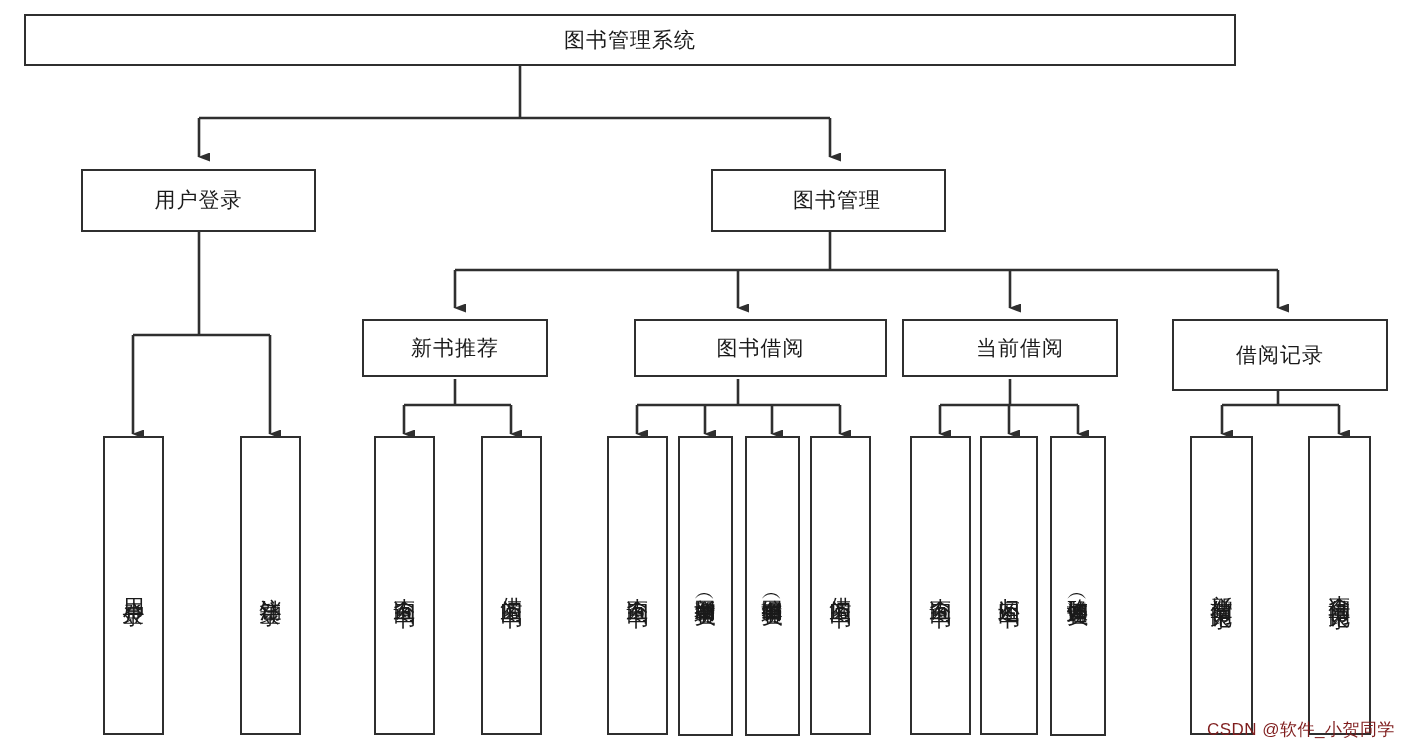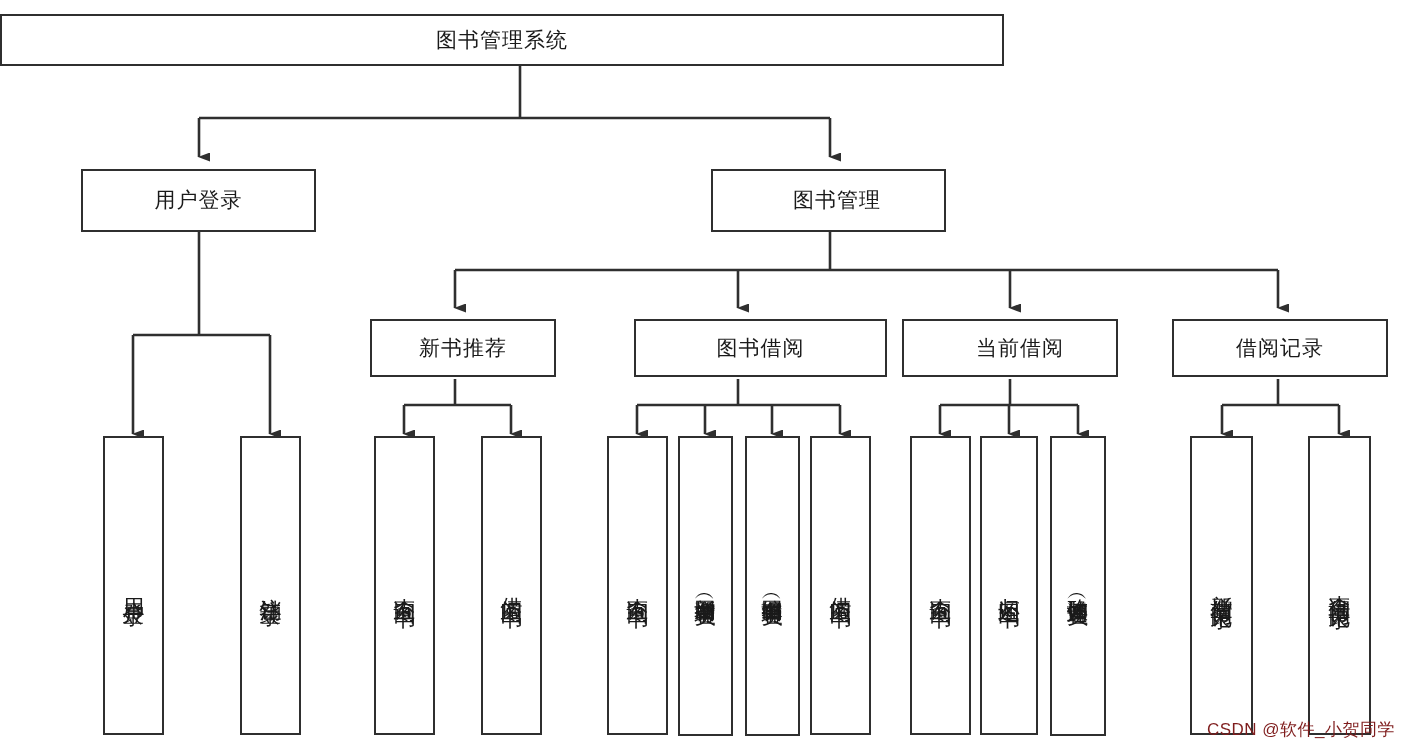--- a/index.html
+++ b/index.html
@@ -122,41 +122,41 @@
       <path d="M1009,405 L1009,434" marker-end="url(#arrowhead)"></path>
       <path d="M1078,405 L1078,434" marker-end="url(#arrowhead)"></path>
 
       <path d="M1278,379 L1278,405"></path>
       <path d="M1222,405 L1339,405"></path>
       <path d="M1222,405 L1222,434" marker-end="url(#arrowhead)"></path>
       <path d="M1339,405 L1339,434" marker-end="url(#arrowhead)"></path>
     </g>
   </svg>
 
-  <div class="node horiz" style="left:0; top:14px; width:1004px; height:52px;">
+  <div class="node horiz" style="left:24px; top:14px; width:1212px; height:52px;">
     <span class="label">图书管理系统</span>
   </div>
 
   <div class="node horiz" style="left:81px; top:169px; width:235px; height:63px;">
     <span class="label">用户登录</span>
   </div>
   <div class="node horiz" style="left:711px; top:169px; width:235px; height:63px;padding-left:17px;">
     <span class="label">图书管理</span>
   </div>
 
-  <div class="node horiz" style="left:362px; top:319px; width:186px; height:58px;margin-left:8px;">
+  <div class="node horiz" style="left:362px; top:319px; width:186px; height:58px;">
     <span class="label">新书推荐</span>
   </div>
   <div class="node horiz" style="left:634px; top:319px; width:253px; height:58px;">
     <span class="label">图书借阅</span>
   </div>
   <div class="node horiz" style="left:902px; top:319px; width:216px; height:58px;padding-left:20px;">
     <span class="label">当前借阅</span>
   </div>
-  <div class="node horiz" style="left:1172px; top:319px; width:216px; height:58px;">
+  <div class="node horiz" style="left:1172px; top:319px; width:216px; height:72px;">
     <span class="label">借阅记录</span>
   </div>
 
   <div class="node vert" style="left:103px; top:436px; width:61px; height:299px;">
     <span class="label">用户登录</span>
   </div>
   <div class="node vert" style="left:240px; top:436px; width:61px; height:299px;">
     <span class="label">注销登录</span>
   </div>
 

